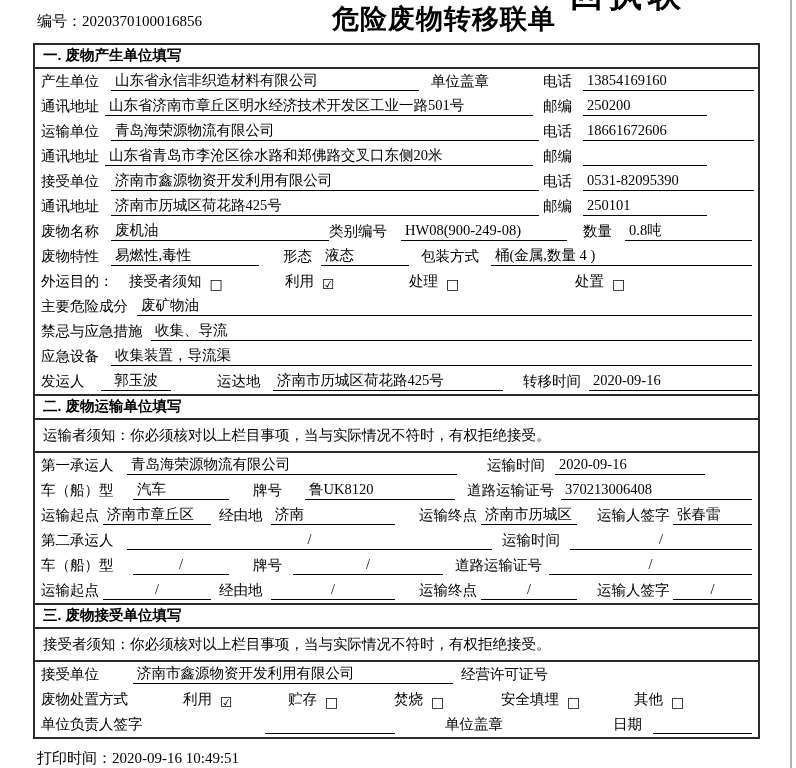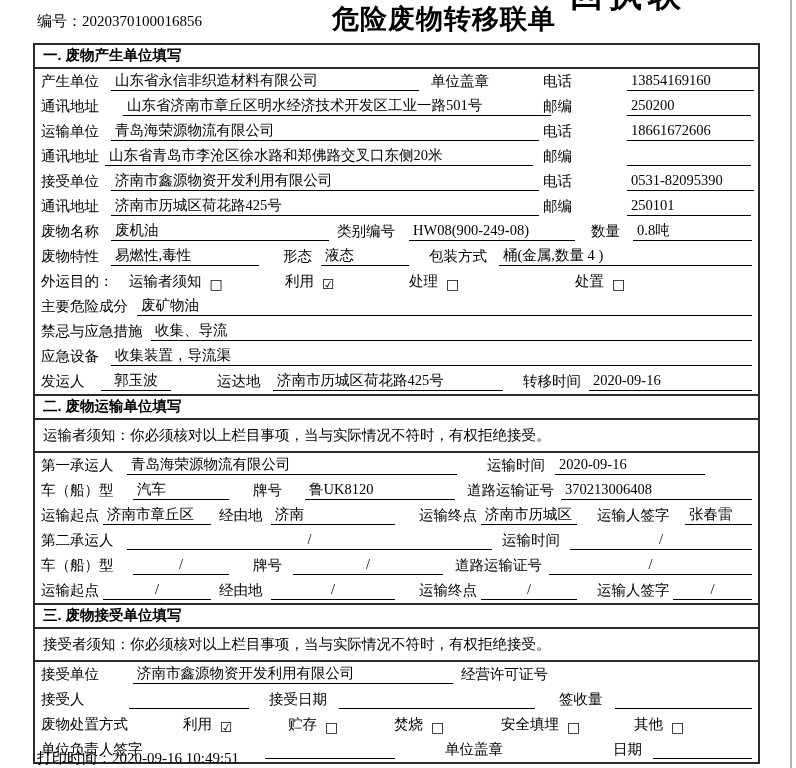--- a/index.html
+++ b/index.html
@@ -17,21 +17,21 @@
         font-family:"Liberation Sans",sans-serif;border-bottom:2px solid #2b2b2b;}
   .notice{height:31px;display:flex;align-items:center;padding:0 8px;font-size:14.5px;
         border-bottom:2px solid #2b2b2b;}
   .row{position:relative;height:25px;display:flex;align-items:flex-end;
         padding:0 6px 3px 6px;font-size:14.5px;box-sizing:border-box;}
   .lb{white-space:nowrap;flex-shrink:0;}
   .u{border-bottom:1px solid #000;white-space:nowrap;padding:0 4px;box-sizing:border-box;
         flex-shrink:0;min-height:19px;overflow:hidden;}
   .fl{flex:1 1 auto;}
   .ctr{text-align:center;}
-  .rcol{position:absolute;left:508px;right:4px;bottom:3px;display:flex;align-items:flex-end;gap:44px;}
+  .rcol{position:absolute;left:508px;right:4px;bottom:3px;display:flex;align-items:flex-end;}
   .rcol .lb{width:36px;}
   .rcol .u{margin-left:4px;}
   .box{font-family:"DejaVu Sans",sans-serif;font-size:14px;margin-left:8px;line-height:1;}
   .opt{display:flex;align-items:flex-end;flex-shrink:0;}
   .pt{position:absolute;left:37px;top:749px;font-size:15px;white-space:nowrap;}
   .edge{position:absolute;left:790px;top:0;width:2px;height:768px;background:#b3b3b3;}
 </style>
 </head>
 <body>
 
@@ -55,21 +55,21 @@
         <span class="u" style="margin-left:6px;width:308px">山东省永信非织造材料有限公司</span>
         <span class="lb" style="margin-left:12px">单位盖章</span>
         <span class="rcol">
           <span class="lb">电话</span>
           <span class="u fl">13854169160</span>
         </span>
       </div>
 
       <div class="row">
         <span class="lb" style="width:64px">通讯地址</span>
-        <span class="u" style="margin-left:18px;width:428px">山东省济南市章丘区明水经济技术开发区工业一路501号</span>
+        <span class="u" style="margin-left:0;width:428px">山东省济南市章丘区明水经济技术开发区工业一路501号</span>
         <span class="rcol">
           <span class="lb">邮编</span>
           <span class="u" style="width:124px">250200</span>
         </span>
       </div>
 
       <div class="row">
         <span class="lb" style="width:64px">运输单位</span>
         <span class="u" style="margin-left:6px;width:428px">青岛海荣源物流有限公司</span>
         <span class="rcol">
@@ -101,39 +101,39 @@
         <span class="u" style="margin-left:6px;width:428px">济南市历城区荷花路425号</span>
         <span class="rcol">
           <span class="lb">邮编</span>
           <span class="u" style="width:124px">250101</span>
         </span>
       </div>
 
       <div class="row">
         <span class="lb" style="width:64px">废物名称</span>
         <span class="u" style="margin-left:6px;width:218px">废机油</span>
-        <span class="lb" style="margin-left:8px;width:66px">类别编号</span>
+        <span class="lb" style="margin-left:0;width:66px">类别编号</span>
         <span class="u" style="margin-left:6px;width:166px">HW08(900-249-08)</span>
         <span class="lb" style="margin-left:16px;width:36px">数量</span>
         <span class="u fl" style="margin-left:6px">0.8吨</span>
       </div>
 
       <div class="row">
         <span class="lb" style="width:64px">废物特性</span>
         <span class="u" style="margin-left:6px;width:148px">易燃性,毒性</span>
         <span class="lb" style="margin-left:24px;width:32px">形态</span>
         <span class="u" style="margin-left:6px;width:88px">液态</span>
-        <span class="lb" style="margin-left:20px;width:64px">包装方式</span>
+        <span class="lb" style="margin-left:12px;width:64px">包装方式</span>
         <span class="u fl" style="margin-left:6px">桶(金属,数量 4 )</span>
       </div>
 
       <div class="row">
         <span class="lb" style="width:88px">外运目的：</span>
         <span class="opt" style="width:156px">
-          <span>运输者须知</span>
+          <span>接受者须知</span>
           <span class="box">□</span>
         </span>
         <span class="opt" style="width:124px">
           <span>利用</span>
           <span class="box">☑</span>
         </span>
         <span class="opt" style="width:166px">
           <span>处理</span>
           <span class="box">□</span>
         </span>
@@ -189,21 +189,21 @@
       </div>
 
       <div class="row">
         <span class="lb" style="width:58px">运输起点</span>
         <span class="u" style="margin-left:4px;width:108px">济南市章丘区</span>
         <span class="lb" style="margin-left:8px;width:44px">经由地</span>
         <span class="u" style="margin-left:8px;width:124px">济南</span>
         <span class="lb" style="margin-left:24px;width:58px">运输终点</span>
         <span class="u" style="margin-left:4px;width:96px">济南市历城区</span>
         <span class="lb" style="margin-left:20px;width:72px">运输人签字</span>
-        <span class="u fl" style="margin-left:16px">张春雷</span>
+        <span class="u fl" style="margin-left:4px">张春雷</span>
       </div>
 
       <div class="row">
         <span class="lb" style="width:78px">第二承运人</span>
         <span class="u ctr" style="margin-left:8px;width:365px">/</span>
         <span class="lb" style="margin-left:10px;width:62px">运输时间</span>
         <span class="u fl ctr" style="margin-left:6px">/</span>
       </div>
 
       <div class="row">
@@ -230,28 +230,20 @@
     <div class="sec">
       <div class="sec-h">三. 废物接受单位填写</div>
       <div class="notice">接受者须知：你必须核对以上栏目事项，当与实际情况不符时，有权拒绝接受。</div>
 
       <div class="row">
         <span class="lb" style="width:64px">接受单位</span>
         <span class="u" style="margin-left:28px;width:320px">济南市鑫源物资开发利用有限公司</span>
         <span class="lb" style="margin-left:8px;width:90px">经营许可证号</span>
       </div>
 
-      <div class="row">
-        <span class="lb" style="width:48px">接受人</span>
-        <span class="u" style="margin-left:40px;width:120px"></span>
-        <span class="lb" style="margin-left:20px;width:62px">接受日期</span>
-        <span class="u" style="margin-left:8px;width:196px"></span>
-        <span class="lb" style="margin-left:24px;width:48px">签收量</span>
-        <span class="u fl" style="margin-left:8px"></span>
-      </div>
 
       <div class="row">
         <span class="lb" style="width:100px">废物处置方式</span>
         <span class="opt" style="margin-left:42px;width:105px">
           <span>利用</span>
           <span class="box">☑</span>
         </span>
         <span class="opt" style="width:106px">
           <span>贮存</span>
           <span class="box">□</span>

